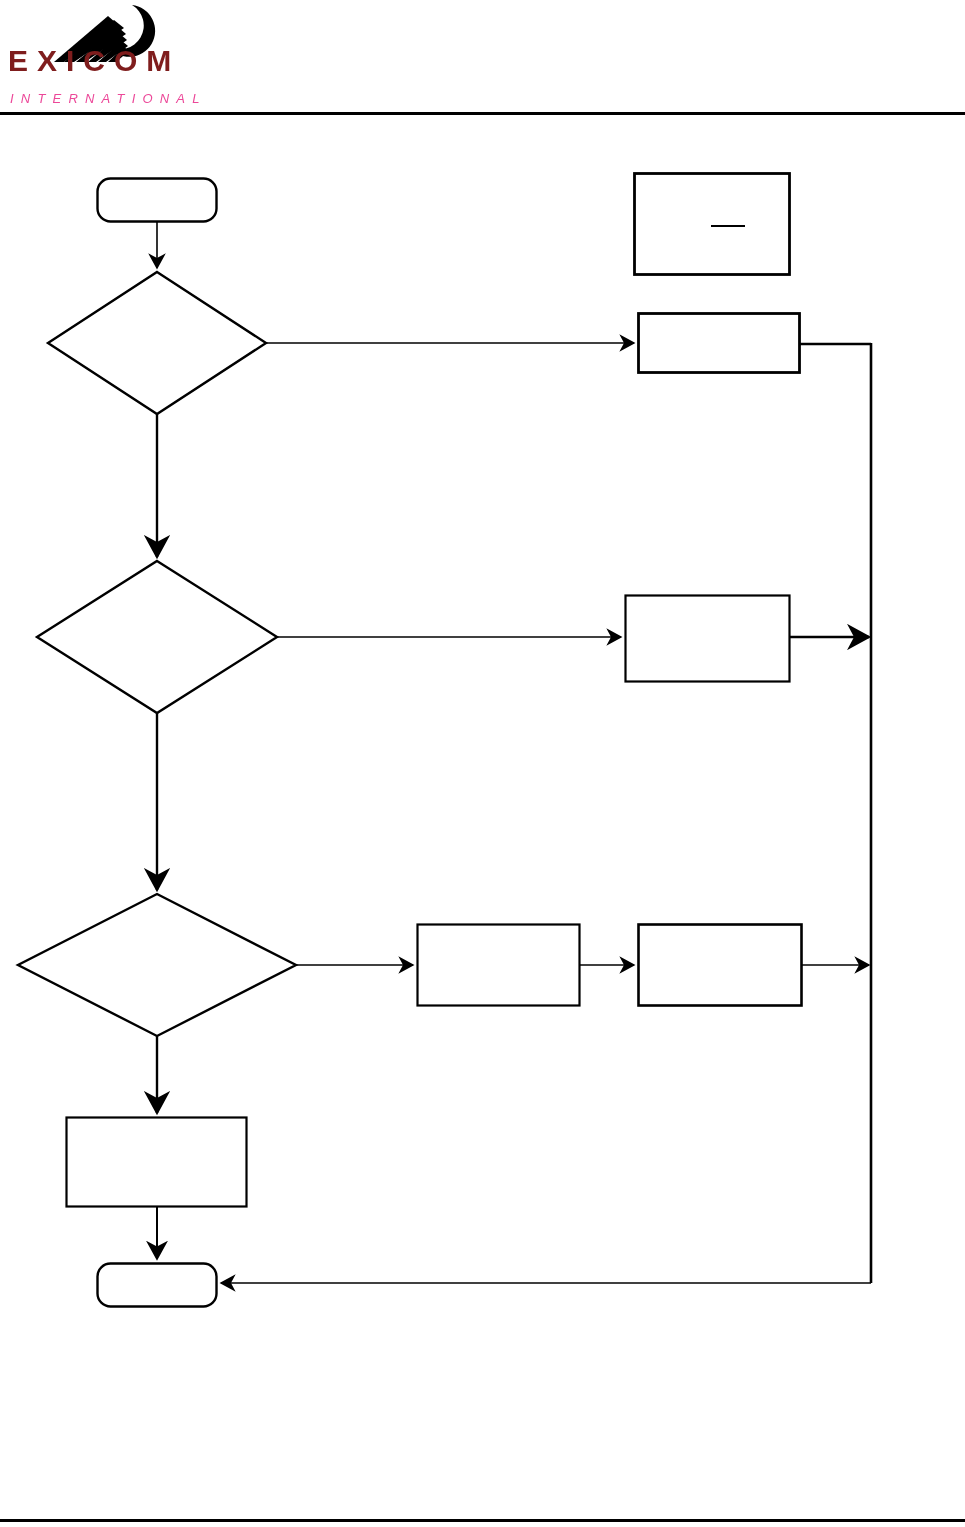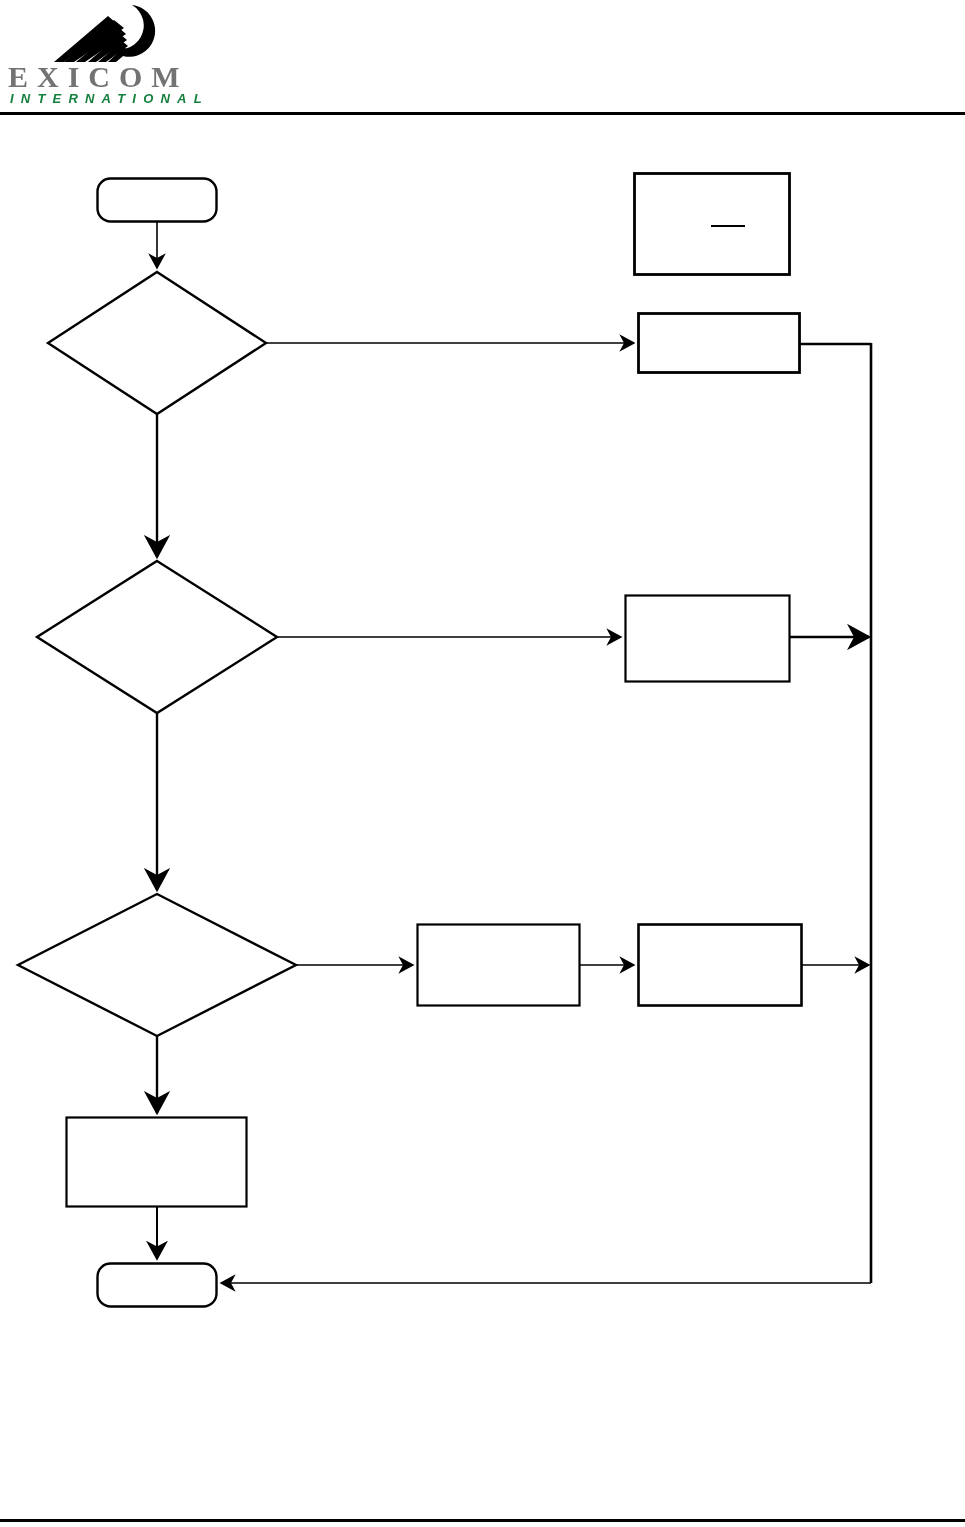--- a/index.html
+++ b/index.html
@@ -38,40 +38,40 @@
   .logo-mark {
     position: absolute;
     left: 38px;
     top: 0px;
     width: 130px;
     height: 62px;
   }
   .logo-wordmark {
     position: absolute;
     left: 0px;
-    top: 60px;
-    font-family: Liberation Serif, serif;
+    top: 44px;
+    font-family: Liberation Sans, sans-serif;
     font-size: 30px;
     font-weight: bold;
     letter-spacing: 9px;
     line-height: 30px;
-    color: #737373;
+    color: #7f1d1d;
     white-space: nowrap;
   }
   .logo-subwordmark {
     position: absolute;
     left: 2px;
     top: 90px;
     font-family: "Liberation Sans", sans-serif;
     font-size: 13px;
-    font-weight: bold;
+    font-weight: normal;
     font-style: italic;
     letter-spacing: 7.2px;
     line-height: 14px;
-    color: #15803d;
+    color: #ec4899;
     white-space: nowrap;
   }
   .header-rule {
     position: absolute;
     left: 0px;
     top: 112px;
     width: 965px;
     height: 3px;
     background: #000000;
   }

